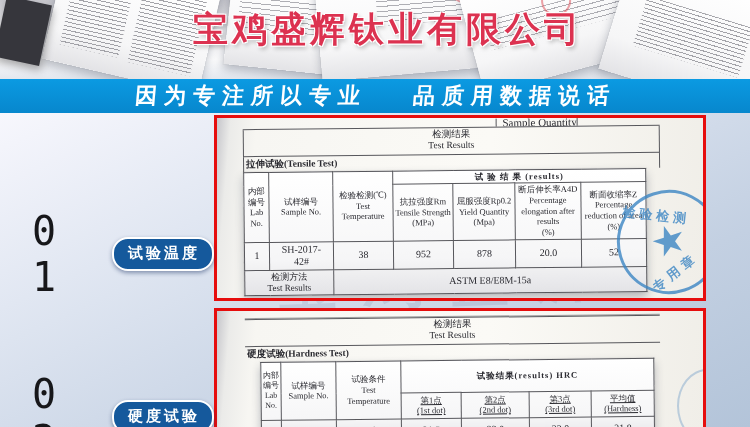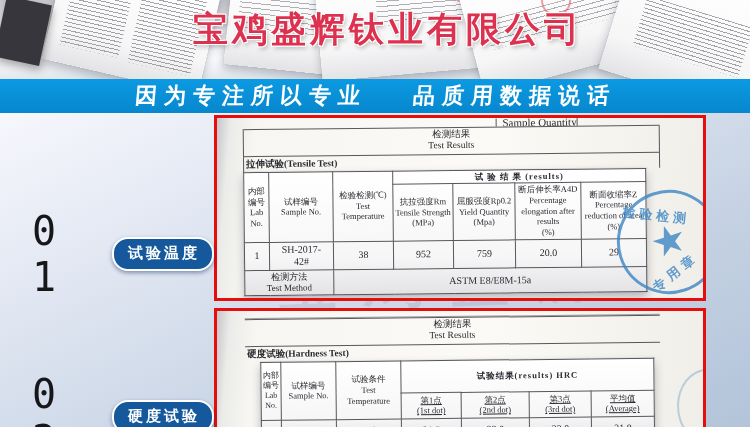--- a/index.html
+++ b/index.html
@@ -184,27 +184,27 @@
 Percentage
 reduction of area
 (%)</td>
           </tr>
           <tr class="vals">
             <td>1</td>
             <td class="pre">SH-2017-
 42#</td>
             <td>38</td>
             <td>952</td>
-            <td>759</td>
+            <td>878</td>
             <td>20.0</td>
-            <td>29</td>
+            <td>52</td>
           </tr>
           <tr class="vals">
             <td colspan="2" class="pre" style="font-size:9px">检测方法
-Test Method</td>
+Test Results</td>
             <td colspan="5">ASTM E8/E8M-15a</td>
           </tr>
         </tbody>
           </table>
         <div class="blank-note pre">以下空白
 Blank Below</div>
       </div>
       <div class="seal seal1">
         <div class="seal-ring"></div>
         <span class="seal-star">★</span>
@@ -243,21 +243,21 @@
             <td colspan="4" class="grp" style="height:32px">试验结果(results) HRC</td>
           </tr>
           <tr class="subs2">
             <td class="pre">第1点
 (1st dot)</td>
             <td class="pre">第2点
 (2nd dot)</td>
             <td class="pre">第3点
 (3rd dot)</td>
             <td class="pre">平均值
-(Average)</td>
+(Hardness)</td>
           </tr>
           <tr class="vals">
             <td>2</td>
             <td>SH-2017-</td>
             <td>150kgf/10s</td>
             <td>31.5</td>
             <td>32.0</td>
             <td>32.0</td>
             <td>31.8</td>
           </tr>

